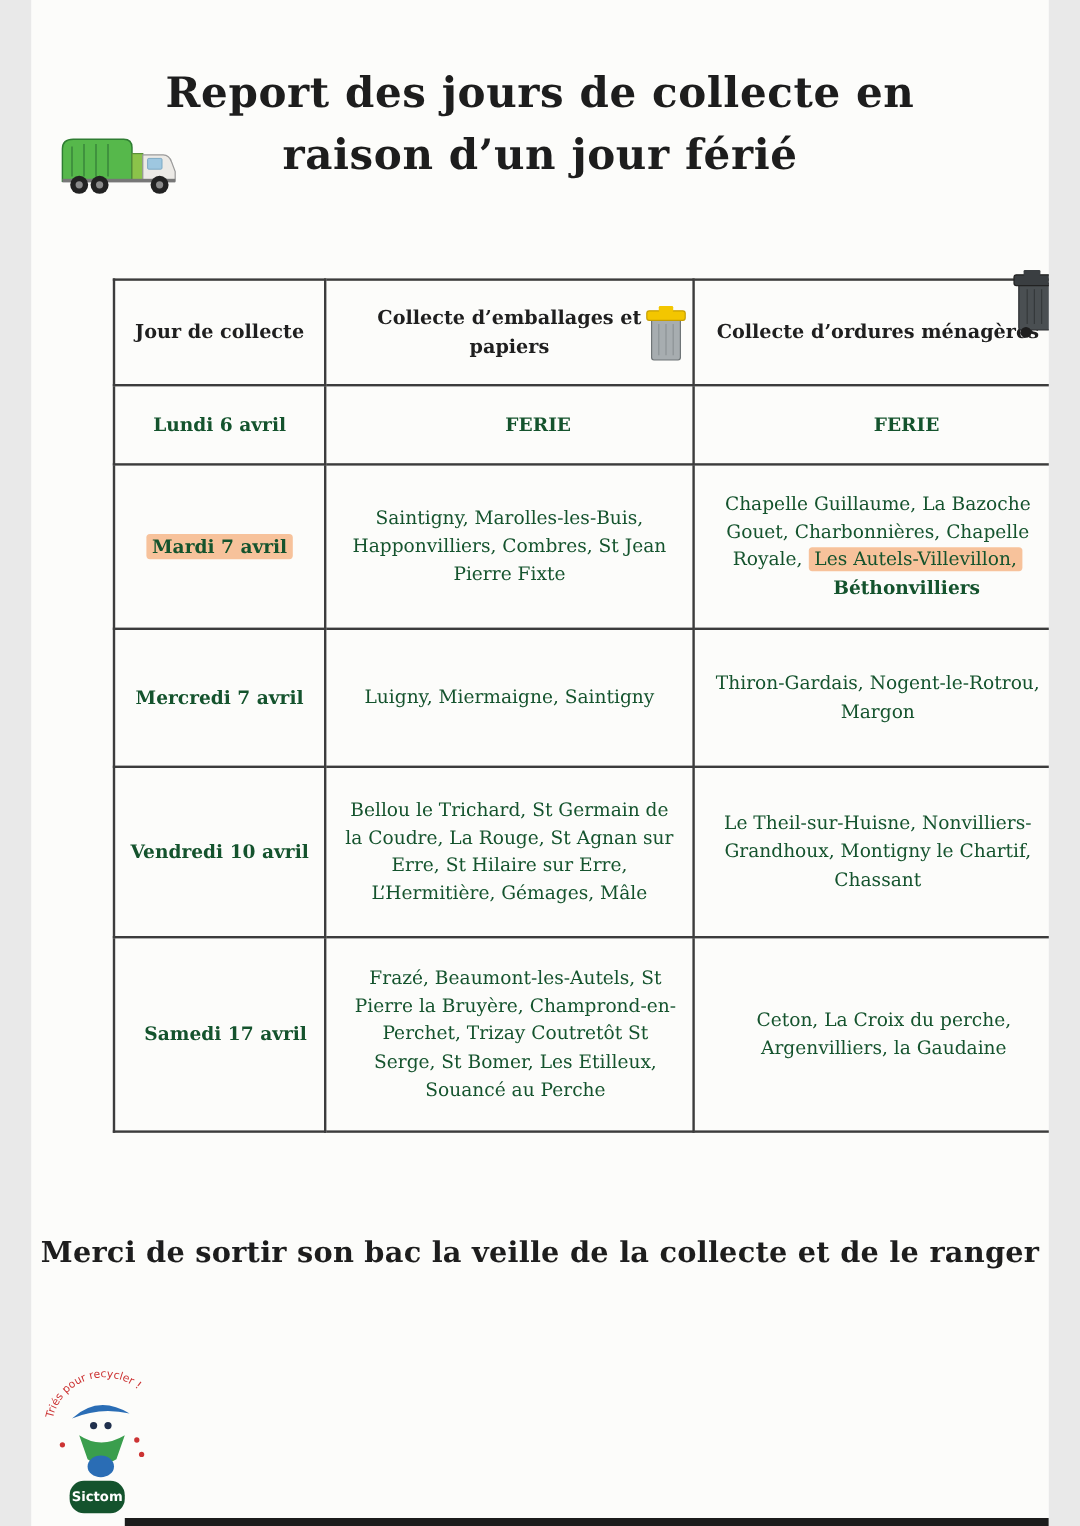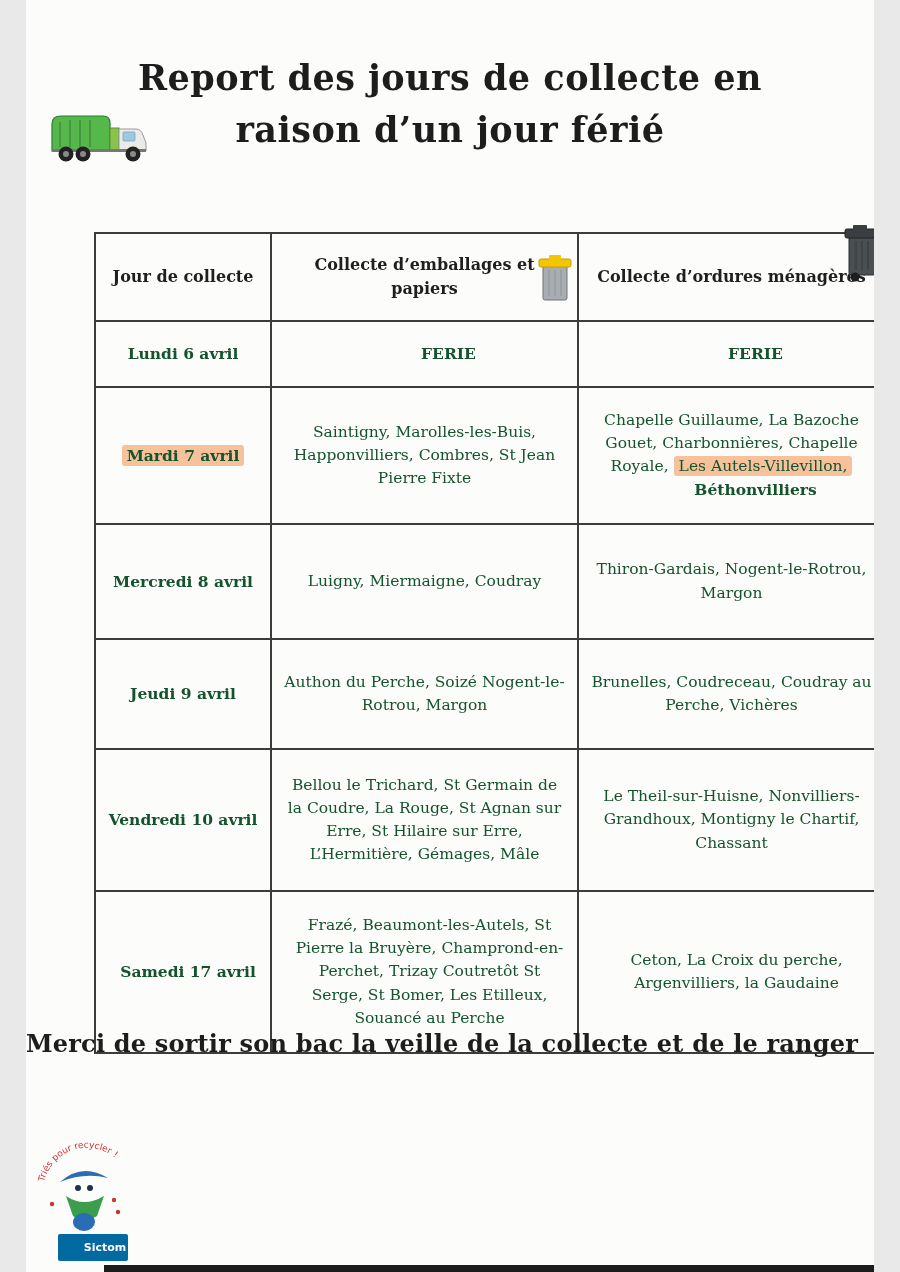--- a/index.html
+++ b/index.html
@@ -42,30 +42,30 @@
 
   tr.row-0 td { height:52px; }
   tr.row-1 td { height:123px; }
   tr.row-2 td { height:101px; }
   tr.row-3 td { height:96px; }
   tr.row-4 td { height:128px; }
   tr.row-5 td { height:148px;padding-left:22px; }
 
   
   .footer-note {
-    position:absolute; top:1024px; left:0; width:100%; 
+    position:absolute; top:1024px; left:0; width:100%; text-align:center;
     font-weight:bold; font-size:24px; line-height:40px; color:#1d1d1d; letter-spacing:.2px;
   }
 
   
   .logo { position:absolute; left:6px; top:1124px; width:110px; }
   .sictom-box {
-    width:46px; height:27px; margin:-6px 0 0 26px; background:#0369a1;
+    width:46px; height:27px; margin:-6px 0 0 26px; background:#14532d;
     color:#fff; font-family:"DejaVu Sans", sans-serif; font-size:11px; font-weight:bold;
-    display:flex; align-items:center; justify-content:center; border-radius:2px;padding-left:24px;
+    display:flex; align-items:center; justify-content:center; border-radius:12px;
   }
 
   
   .scan-edge-bottom { position:absolute; bottom:0; left:78px; right:0; height:7px; background:#1c1c1c; }
 </style>
 </head>
 <body>
 
 <div class="page">
 
@@ -136,28 +136,23 @@
           <td class="day-col"><span>Lundi 6 avril</span></td>
           <td><span class="bold">FERIE</span></td>
           <td><span class="bold">FERIE</span></td>
         </tr>
         <tr class="row-1">
           <td class="day-col"><span class="hl">Mardi 7 avril</span></td>
           <td><span>Saintigny, Marolles-les-Buis, Happonvilliers, Combres, St Jean Pierre Fixte</span></td>
           <td><span>Chapelle Guillaume, La Bazoche Gouet, Charbonnières, Chapelle Royale, </span><span class="hl">Les Autels-Villevillon,</span><span> </span><span class="bold">Béthonvilliers</span></td>
         </tr>
         <tr class="row-2">
-          <td class="day-col"><span>Mercredi 8 avril</span></td>
-          <td><span>Luigny, Miermaigne, Coudray</span></td>
+          <td class="day-col"><span>Mercredi 7 avril</span></td>
+          <td><span>Luigny, Miermaigne, Saintigny</span></td>
           <td><span>Thiron-Gardais, Nogent-le-Rotrou, Margon</span></td>
-        </tr>
-        <tr class="row-3">
-          <td class="day-col"><span>Jeudi 9 avril</span></td>
-          <td><span>Authon du Perche, Soizé Nogent-le-Rotrou, Margon</span></td>
-          <td><span>Brunelles, Coudreceau, Coudray au Perche, Vichères</span></td>
         </tr>
         <tr class="row-4">
           <td class="day-col"><span>Vendredi 10 avril</span></td>
           <td><span>Bellou le Trichard, St Germain de la Coudre, La Rouge, St Agnan sur Erre, St Hilaire sur Erre, L’Hermitière, Gémages, Mâle</span></td>
           <td><span>Le Theil-sur-Huisne, Nonvilliers-Grandhoux, Montigny le Chartif, Chassant</span></td>
         </tr>
         <tr class="row-5">
           <td class="day-col"><span>Samedi 17 avril</span></td>
           <td><span>Frazé, Beaumont-les-Autels, St Pierre la Bruyère, Champrond-en-Perchet, Trizay Coutretôt St Serge, St Bomer, Les Etilleux, Souancé au Perche</span></td>
           <td><span>Ceton, La Croix du perche, Argenvilliers, la Gaudaine</span></td>

